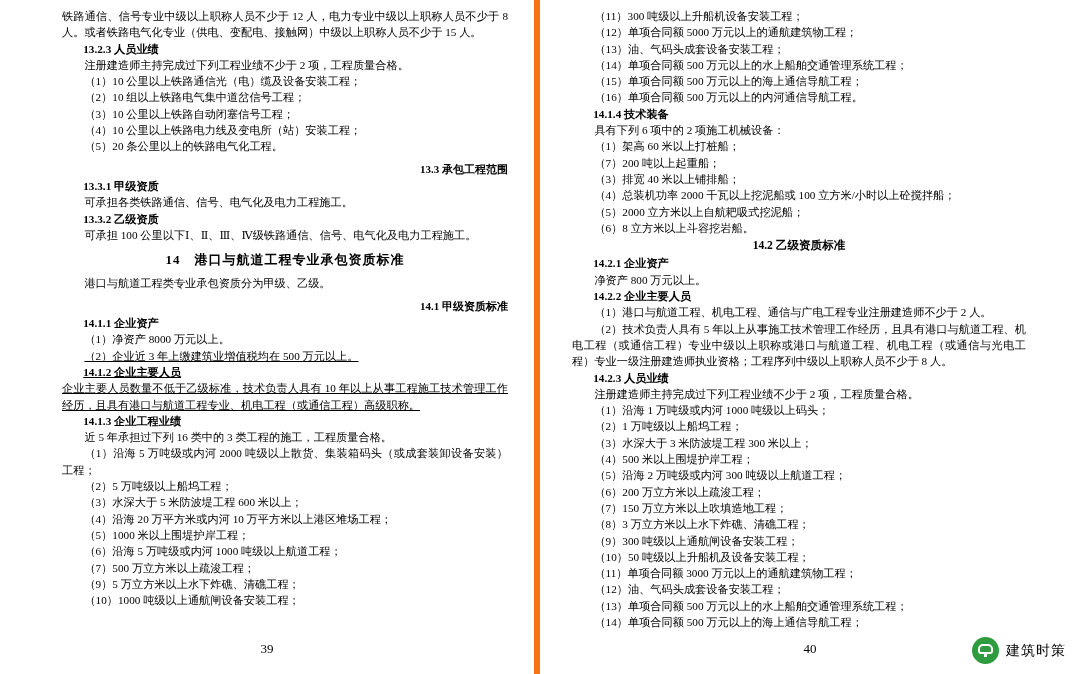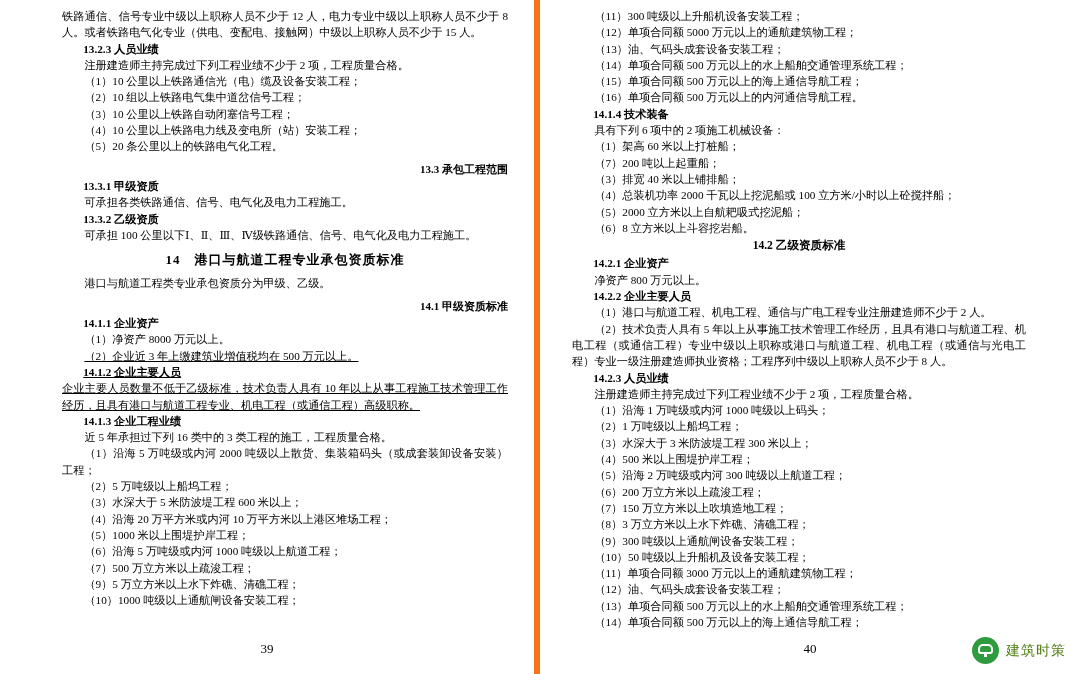--- a/index.html
+++ b/index.html
@@ -111,21 +111,21 @@
     content: "";
     position: absolute;
     left: 12px;
     top: 16px;
     width: 3px;
     height: 4px;
     background: #ffffff;
   }
   .wm-text {
     font-size: 14px;
-    color: #4d7c0f;
+    color: #000000;
     font-family: "Liberation Serif", serif;
     letter-spacing: 1px;
   }
 </style>
 </head>
 <body>
 
 <div class="spread">
 
   <div class="page page-left">

